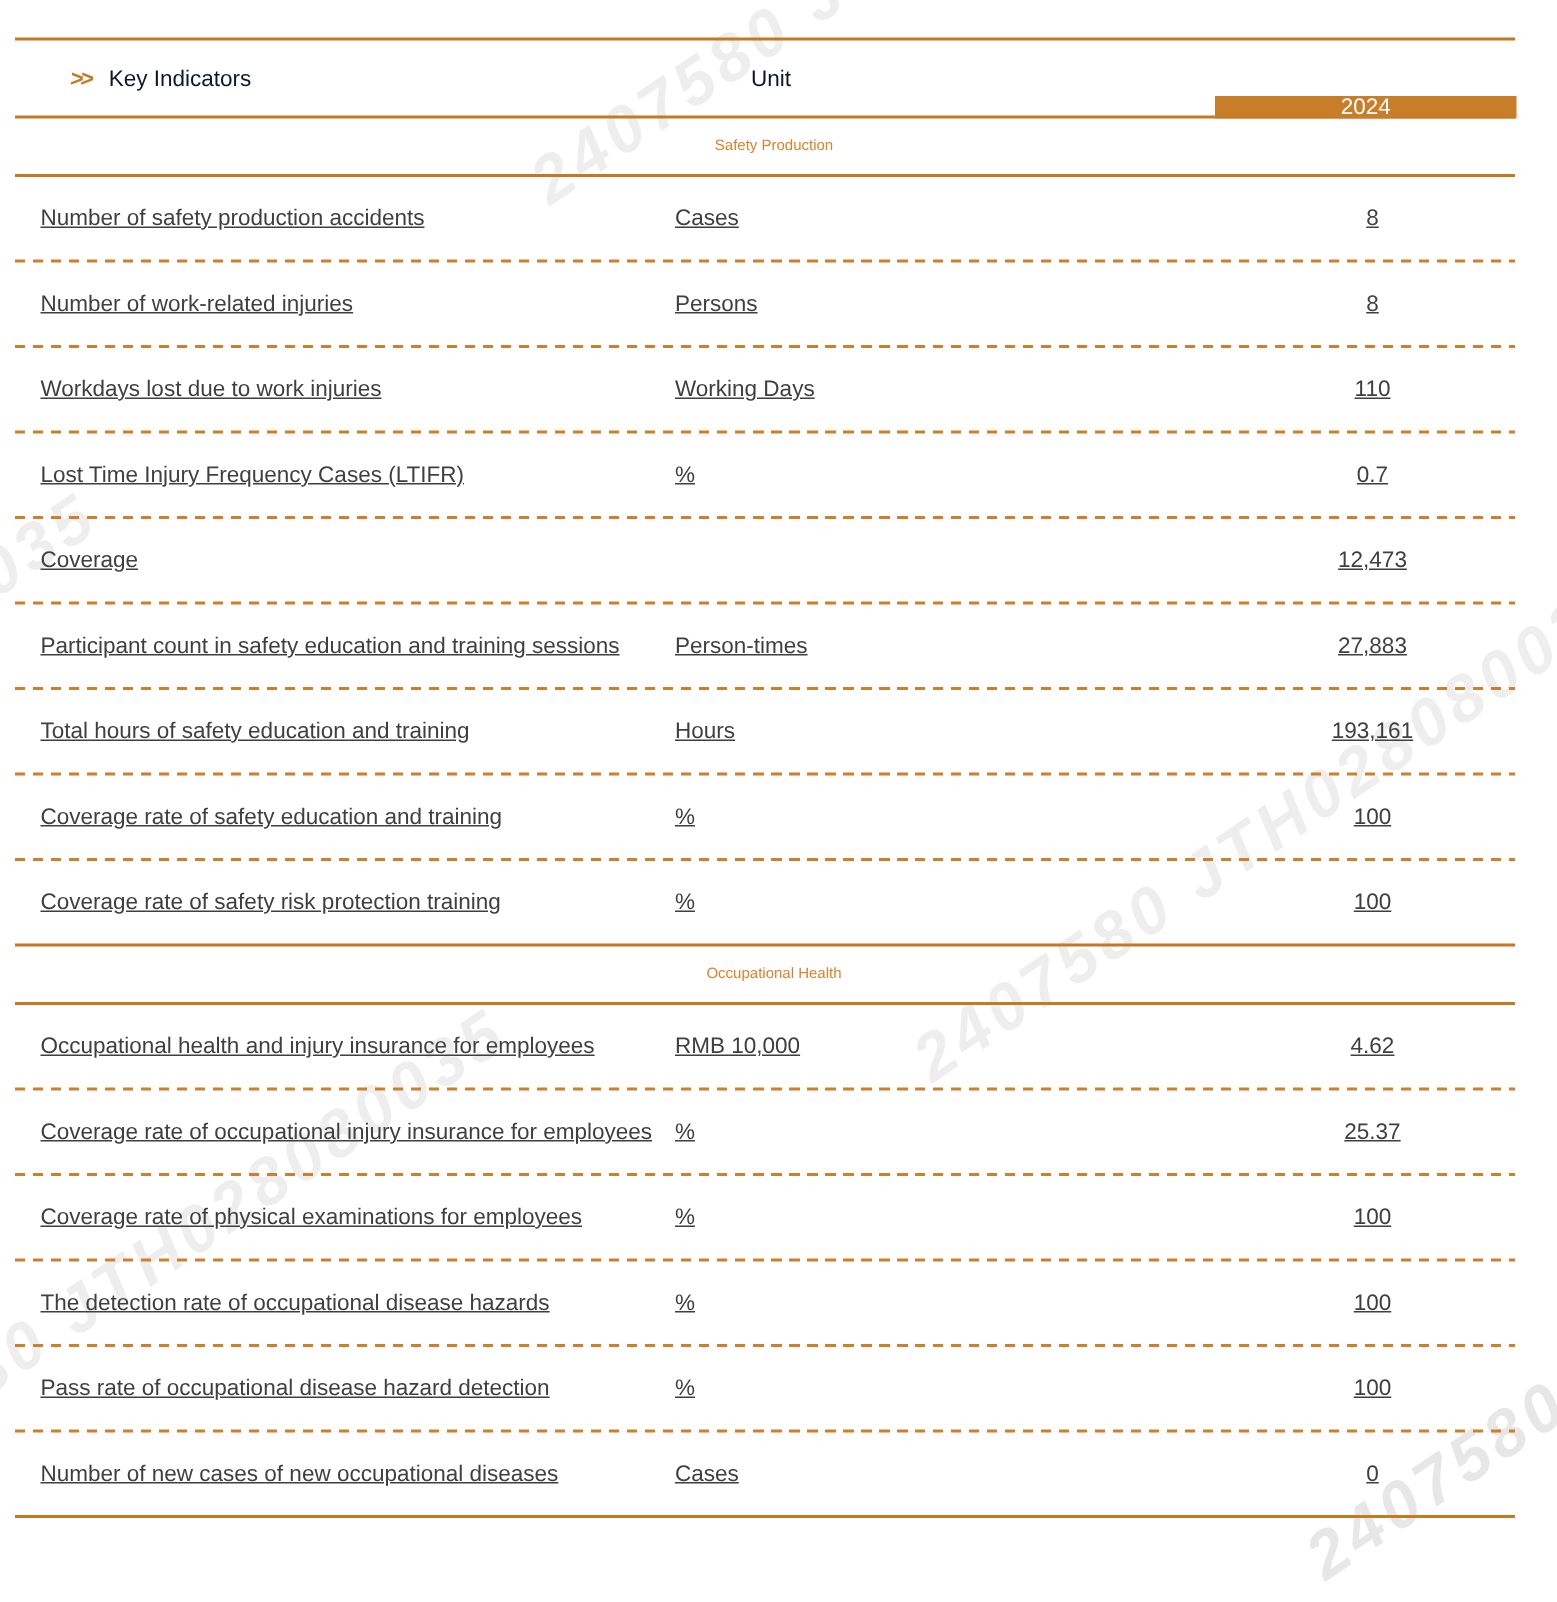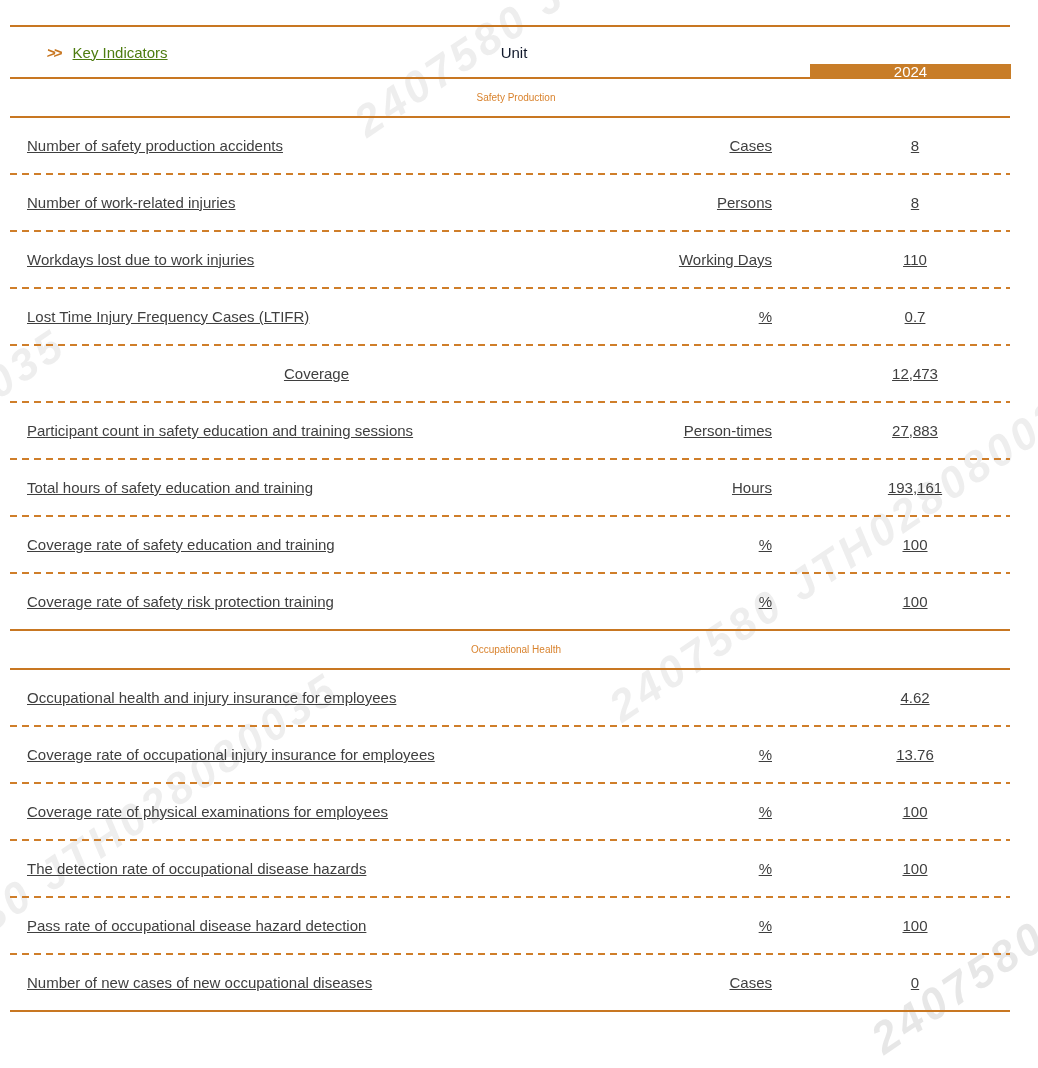--- a/index.html
+++ b/index.html
@@ -53,21 +53,21 @@
     font-size:15px;
   }
   .chevrons{
     color:var(--accent);
     font-weight:800;
     letter-spacing:-2px;
     margin-right:12px;
     font-size:15px;
     transform:skewX(-6deg);
   }
-  .hdr-key{color:#4d7c0f;text-decoration:underline;}
+  .hdr-key{color:#0f172a;}
   .hdr-unit{
     position:absolute;
     left:400px;width:208px;
     text-align:center;
     color:#0f172a;
   }
   .year-cell{
     position:absolute;
     top:-2px;bottom:-2px;right:-1px;
     width:201px;
@@ -90,21 +90,21 @@
     background:repeating-linear-gradient(to right,var(--dash) 0 7px,transparent 7px 12px);
   }
   .row{
     height:55px;
     display:flex;align-items:center;
     padding-left:17px;
     font-size:15px;
     text-decoration:underline;
   }
   .c1{flex:0 0 423px;text-align:left;}
-  .c2{flex:0 0 322px;text-align:right;}
+  .c2{flex:0 0 322px;text-align:left;}
   .c3{width:190px;margin-left:auto;text-align:center;}
 </style>
 </head>
 <body>
 
 <div class="wm-layer" id="wm-layer">
     <span class="wm" style="left: 345px; top: 105px;">2407580 JTH028080035</span>
     <span class="wm" style="left: -423px; top: 636px;">2407580 JTH028080035</span>
     <span class="wm" style="left: 600px; top: 690px;">2407580 JTH028080035</span>
     <span class="wm" style="left: -150px; top: 980px;">2407580 JTH028080035</span>
@@ -173,27 +173,28 @@
       <div class="row">
         <div class="c1">Coverage rate of safety risk protection training</div>
         <div class="c2">%</div>
         <div class="c3">100</div>
       </div>
       <div class="sep-solid"></div>
       <div class="section-title">Occupational Health</div>
       <div class="sep-solid"></div>
       <div class="row">
         <div class="c1">Occupational health and injury insurance for employees</div>
+        <div class="c2">RMB 10,000</div>
         <div class="c3">4.62</div>
       </div>
       <div class="sep-dashed"></div>
       <div class="row">
         <div class="c1">Coverage rate of occupational injury insurance for employees</div>
         <div class="c2">%</div>
-        <div class="c3">13.76</div>
+        <div class="c3">25.37</div>
       </div>
       <div class="sep-dashed"></div>
       <div class="row">
         <div class="c1">Coverage rate of physical examinations for employees</div>
         <div class="c2">%</div>
         <div class="c3">100</div>
       </div>
       <div class="sep-dashed"></div>
       <div class="row">
         <div class="c1">The detection rate of occupational disease hazards</div>

